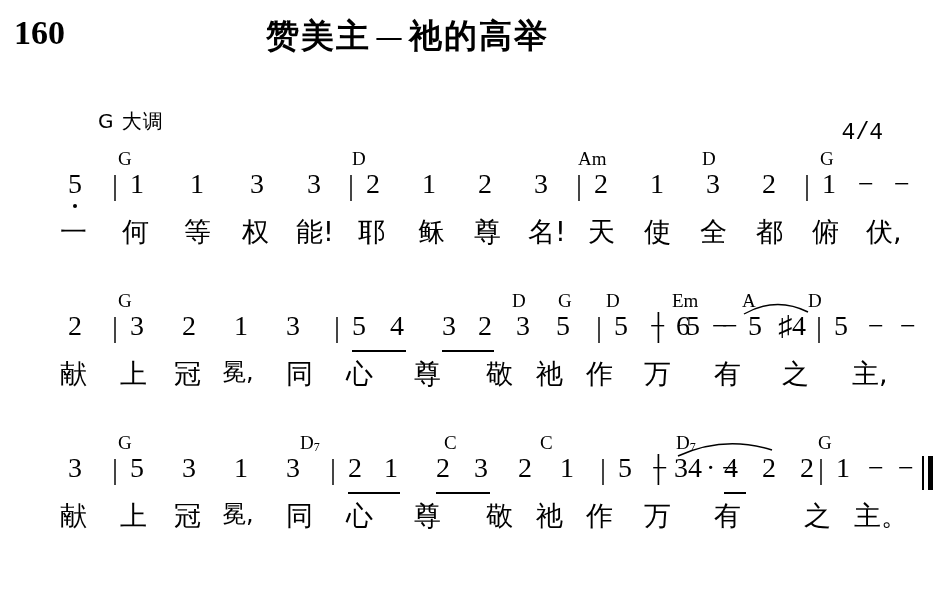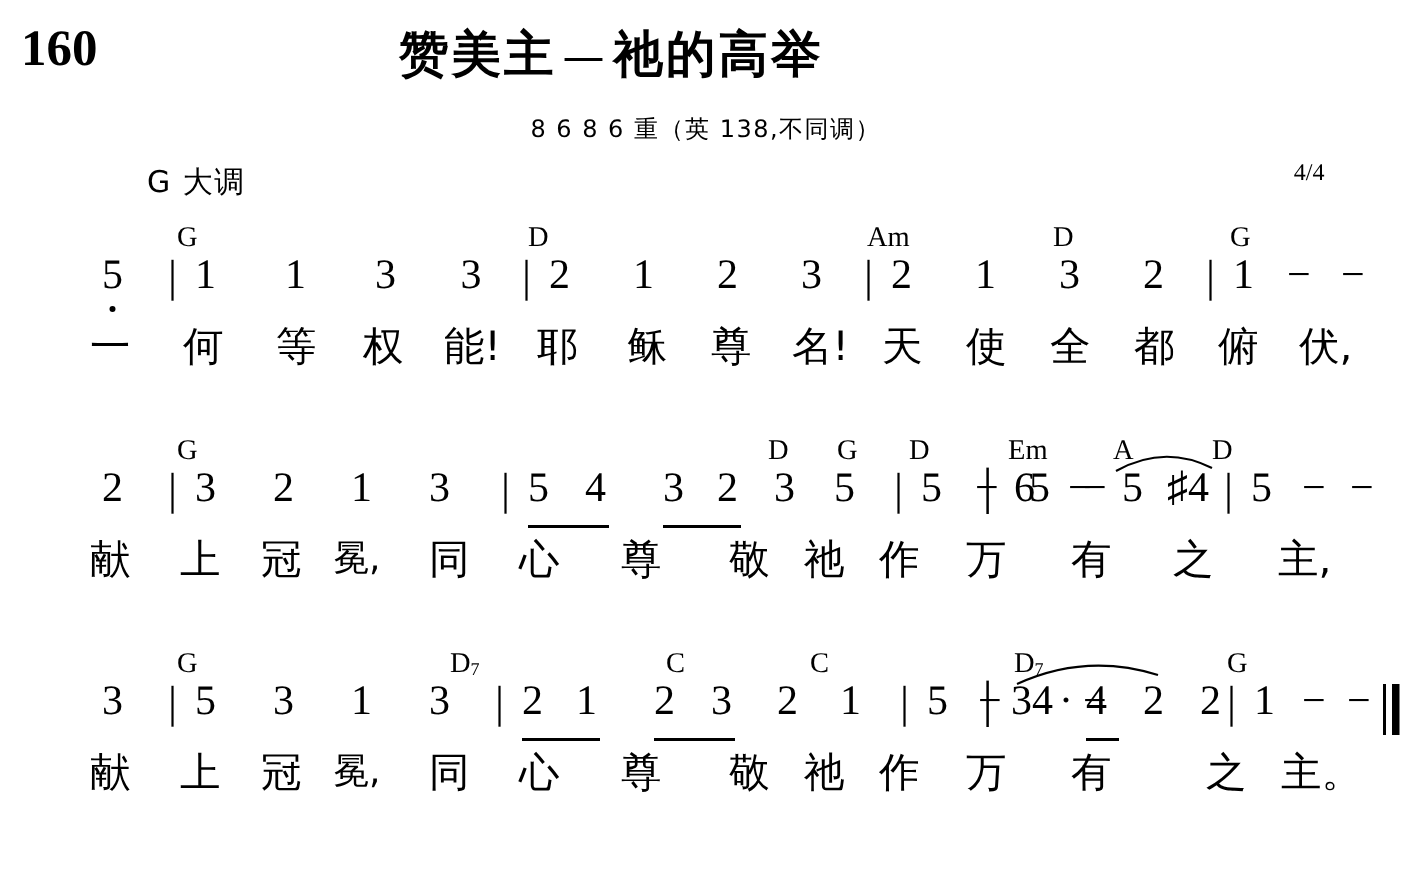--- a/index.html
+++ b/index.html
@@ -61,23 +61,23 @@
     position: absolute;
     left: 98px;
     top: 108px;
     font-family: "DejaVu Sans", sans-serif;
     font-size: 20px;
     letter-spacing: 1px;
   }
   .time-sig {
     position: absolute;
     right: 58px;
-    top: 107px;
-    font-family: Liberation Serif, serif;
-    font-size: 16px;
+    top: 120px;
+    font-family: Liberation Mono, monospace;
+    font-size: 23px;
   }
 
   
   .system {
     position: absolute;
     left: 0;
     width: 941px;
   }
   .sys1 { top: 148px; }
   .sys2 { top: 290px; }
@@ -156,21 +156,20 @@
 <body>
 
 <div class="page">
 
   <div class="hymn-number">160</div>
 
   <div class="title">
     <span>赞美主</span><span class="dash">—</span><span>祂的高举</span>
   </div>
 
-  <div class="meter">8 6 8 6 重（英 138,不同调）</div>
   <div class="key-sig">G 大调</div>
   <div class="time-sig">4/4</div>
 
   <div class="system sys1">
     <div class="chordrow">
       <span class="chord" style="left:118px">G</span>
       <span class="chord" style="left:352px">D</span>
       <span class="chord" style="left:578px">Am</span>
       <span class="chord" style="left:702px">D</span>
       <span class="chord" style="left:820px">G</span>

